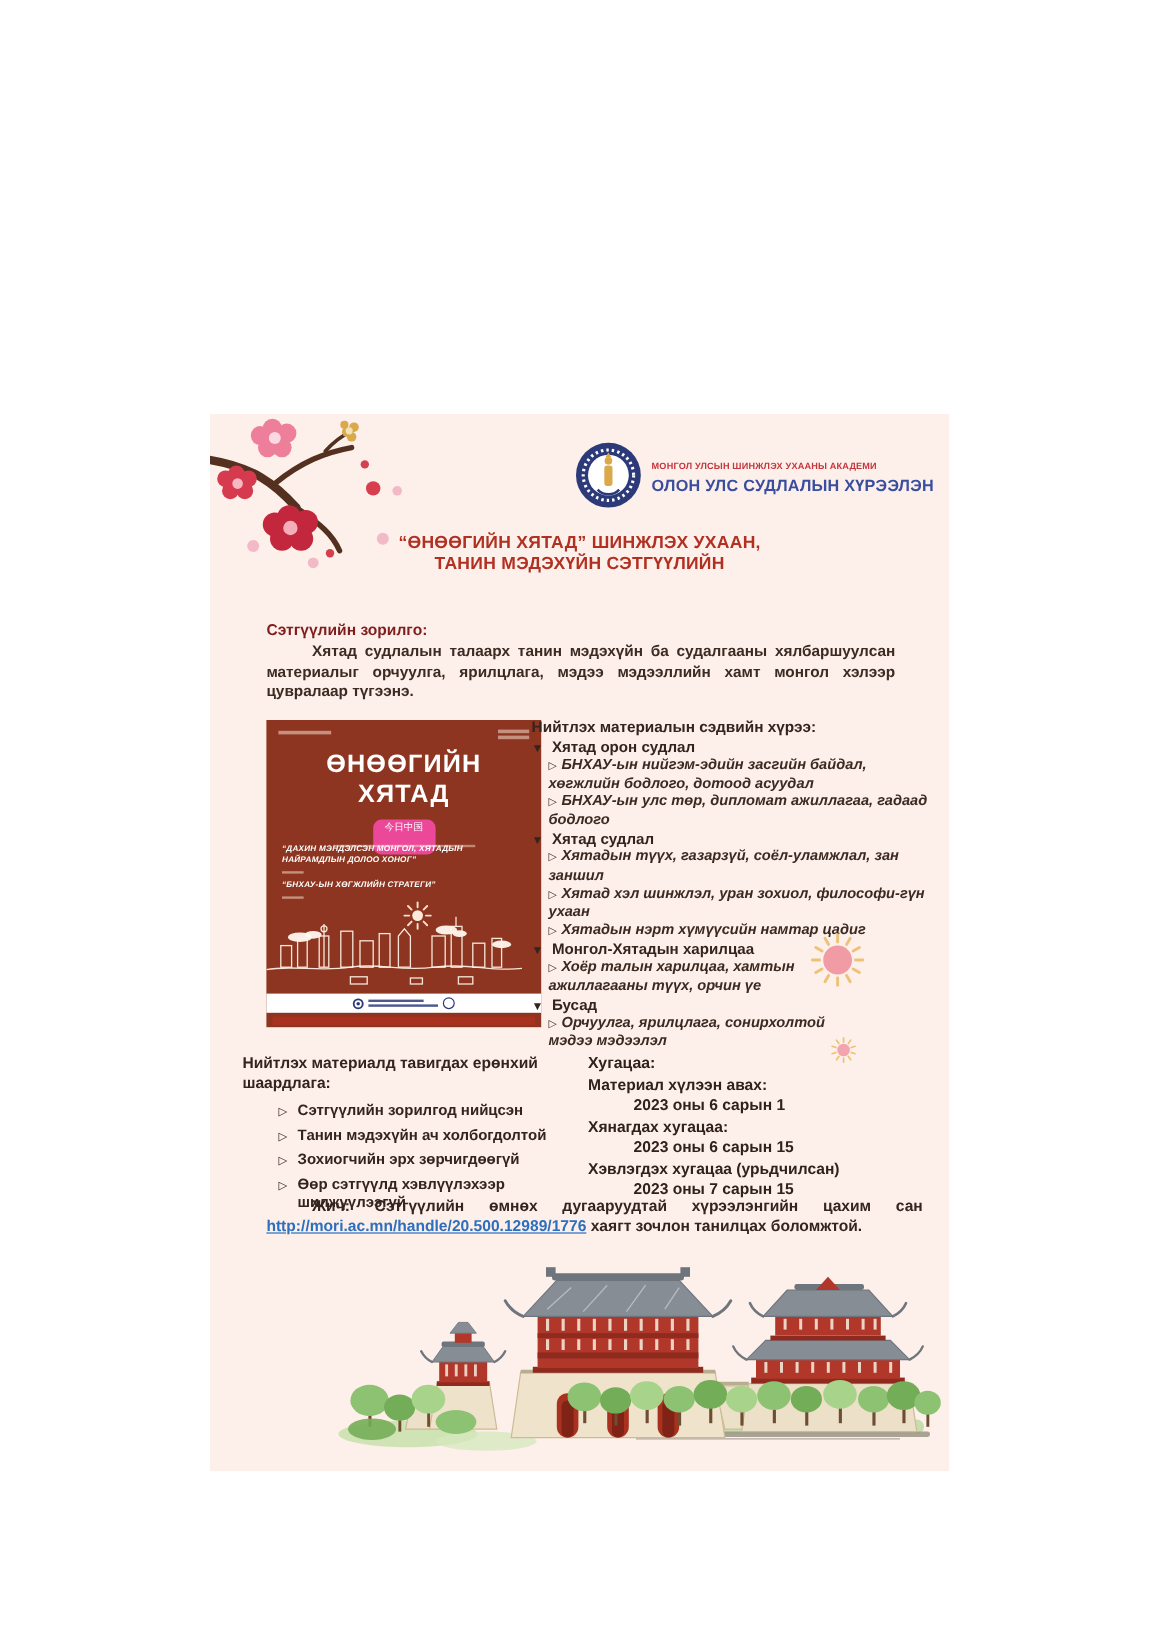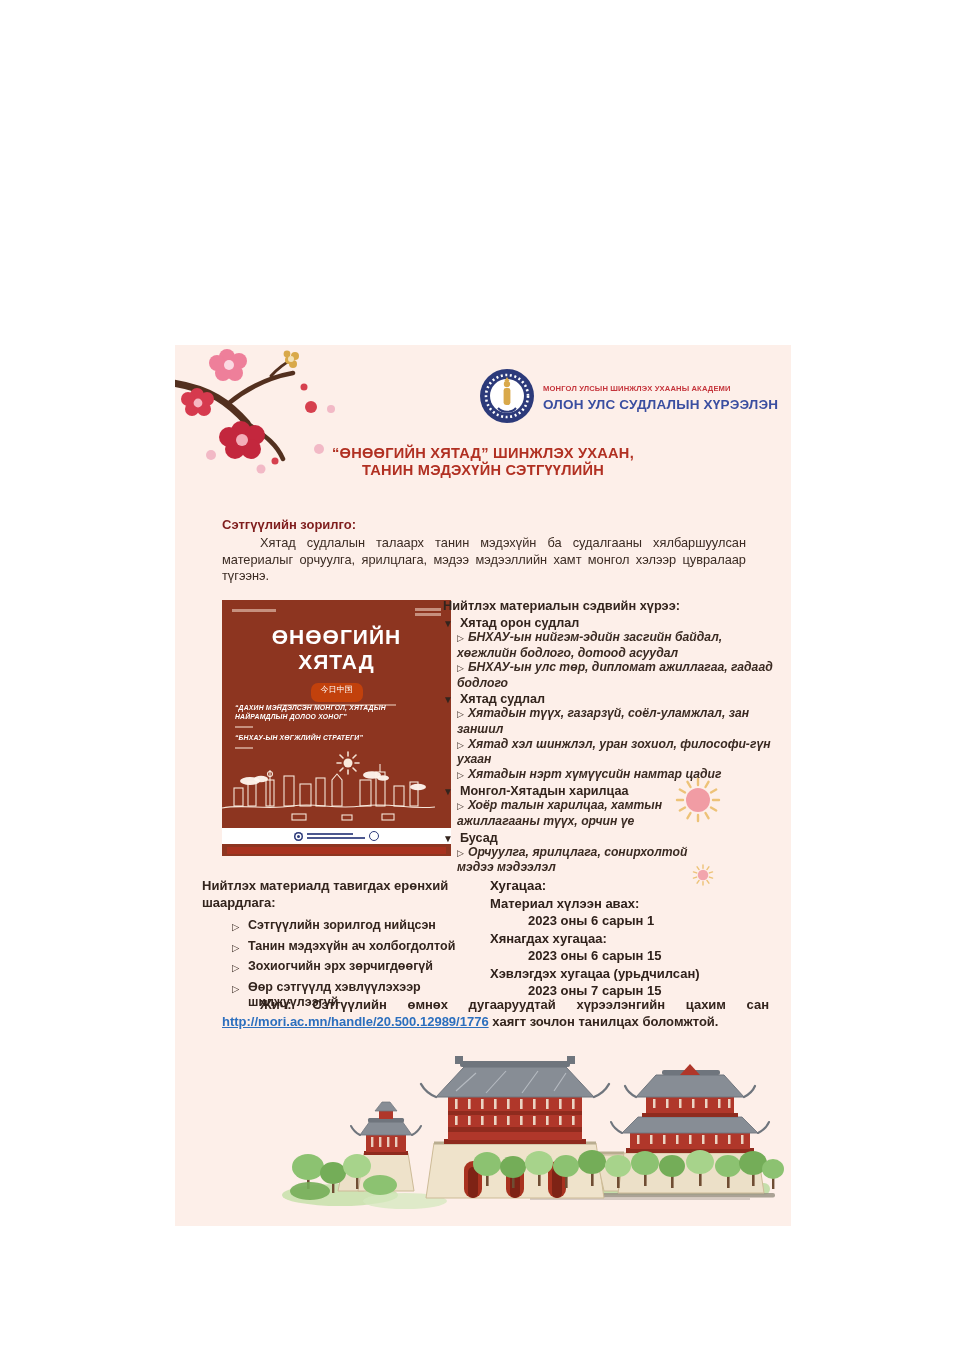--- a/index.html
+++ b/index.html
@@ -20,29 +20,29 @@
   .logo{position:absolute;left:303px;top:22px;display:flex;align-items:center;gap:7px;}
   .emblem{width:58px;height:58px;flex:0 0 auto;}
   .logo-text{padding-top:4px;}
   .academy{font-size:7.6px;font-weight:bold;color:#c5353c;letter-spacing:.15px;margin-bottom:4px;white-space:nowrap;}
   .institute{font-size:13.5px;font-weight:bold;color:#3a4ea0;letter-spacing:.2px;white-space:nowrap;}
   
   .title{position:absolute;left:0;right:0;top:100px;text-align:center;
     font-weight:bold;color:#b13022;font-size:14.6px;line-height:17px;letter-spacing:.25px;}
   
   .purpose-h{position:absolute;left:47px;top:172px;font-size:13px;font-weight:bold;color:#7f1d1d;}
-  .purpose-p{position:absolute;left:47px;top:190px;width:524px;font-size:12.8px;font-weight:normal;
+  .purpose-p{position:absolute;left:47px;top:190px;width:524px;font-size:12.8px;font-weight:bold;
     line-height:16.5px;color:#3b2b23;text-align:justify;text-indent:38px;margin:0;}
   
   .cover{position:absolute;left:47px;top:255px;width:213px;height:256px;background:#8d3520;padding-left:16px;}
   .cover-meta{position:absolute;height:3px;background:rgba(255,235,220,.5);}
   .cover-title{position:absolute;top:24px;left:0;right:0;text-align:center;color:#ffffff;
     font-weight:bold;font-size:21px;line-height:25px;letter-spacing:1px;}
   .cover-pill{position:absolute;top:83px;left:50%;transform:translateX(-50%);
-    background:#c2410c;color:#ffffff;font-size:8px;line-height:13px;height:19px;
+    background:#ec4899;color:#ffffff;font-size:8px;line-height:13px;height:29px;
     padding:0 10px;border-radius:7px;white-space:nowrap;}
   .cover-sub{position:absolute;top:104px;left:50%;transform:translateX(-50%);
     width:118px;height:2px;background:rgba(255,235,220,.45);}
   .cover-quote{position:absolute;left:13px;width:165px;color:#ffffff;font-size:6.8px;
     font-weight:bold;font-style:italic;line-height:8.5px;letter-spacing:.2px;}
   .cover-author{position:absolute;left:13px;width:18px;height:2px;background:rgba(255,235,220,.5);}
   .cover-skyline{position:absolute;left:0;top:150px;width:213px;height:78px;}
   .cover-band{position:absolute;left:0;right:0;top:228px;height:16px;background:#ffffff;
     display:flex;align-items:center;justify-content:center;gap:4px;}
   .band-dot{width:9px;height:9px;border-radius:50%;background:#2c3a7a;box-shadow:inset 0 0 0 1.5px #2c3a7a,inset 0 0 0 3px #ffffff;}

